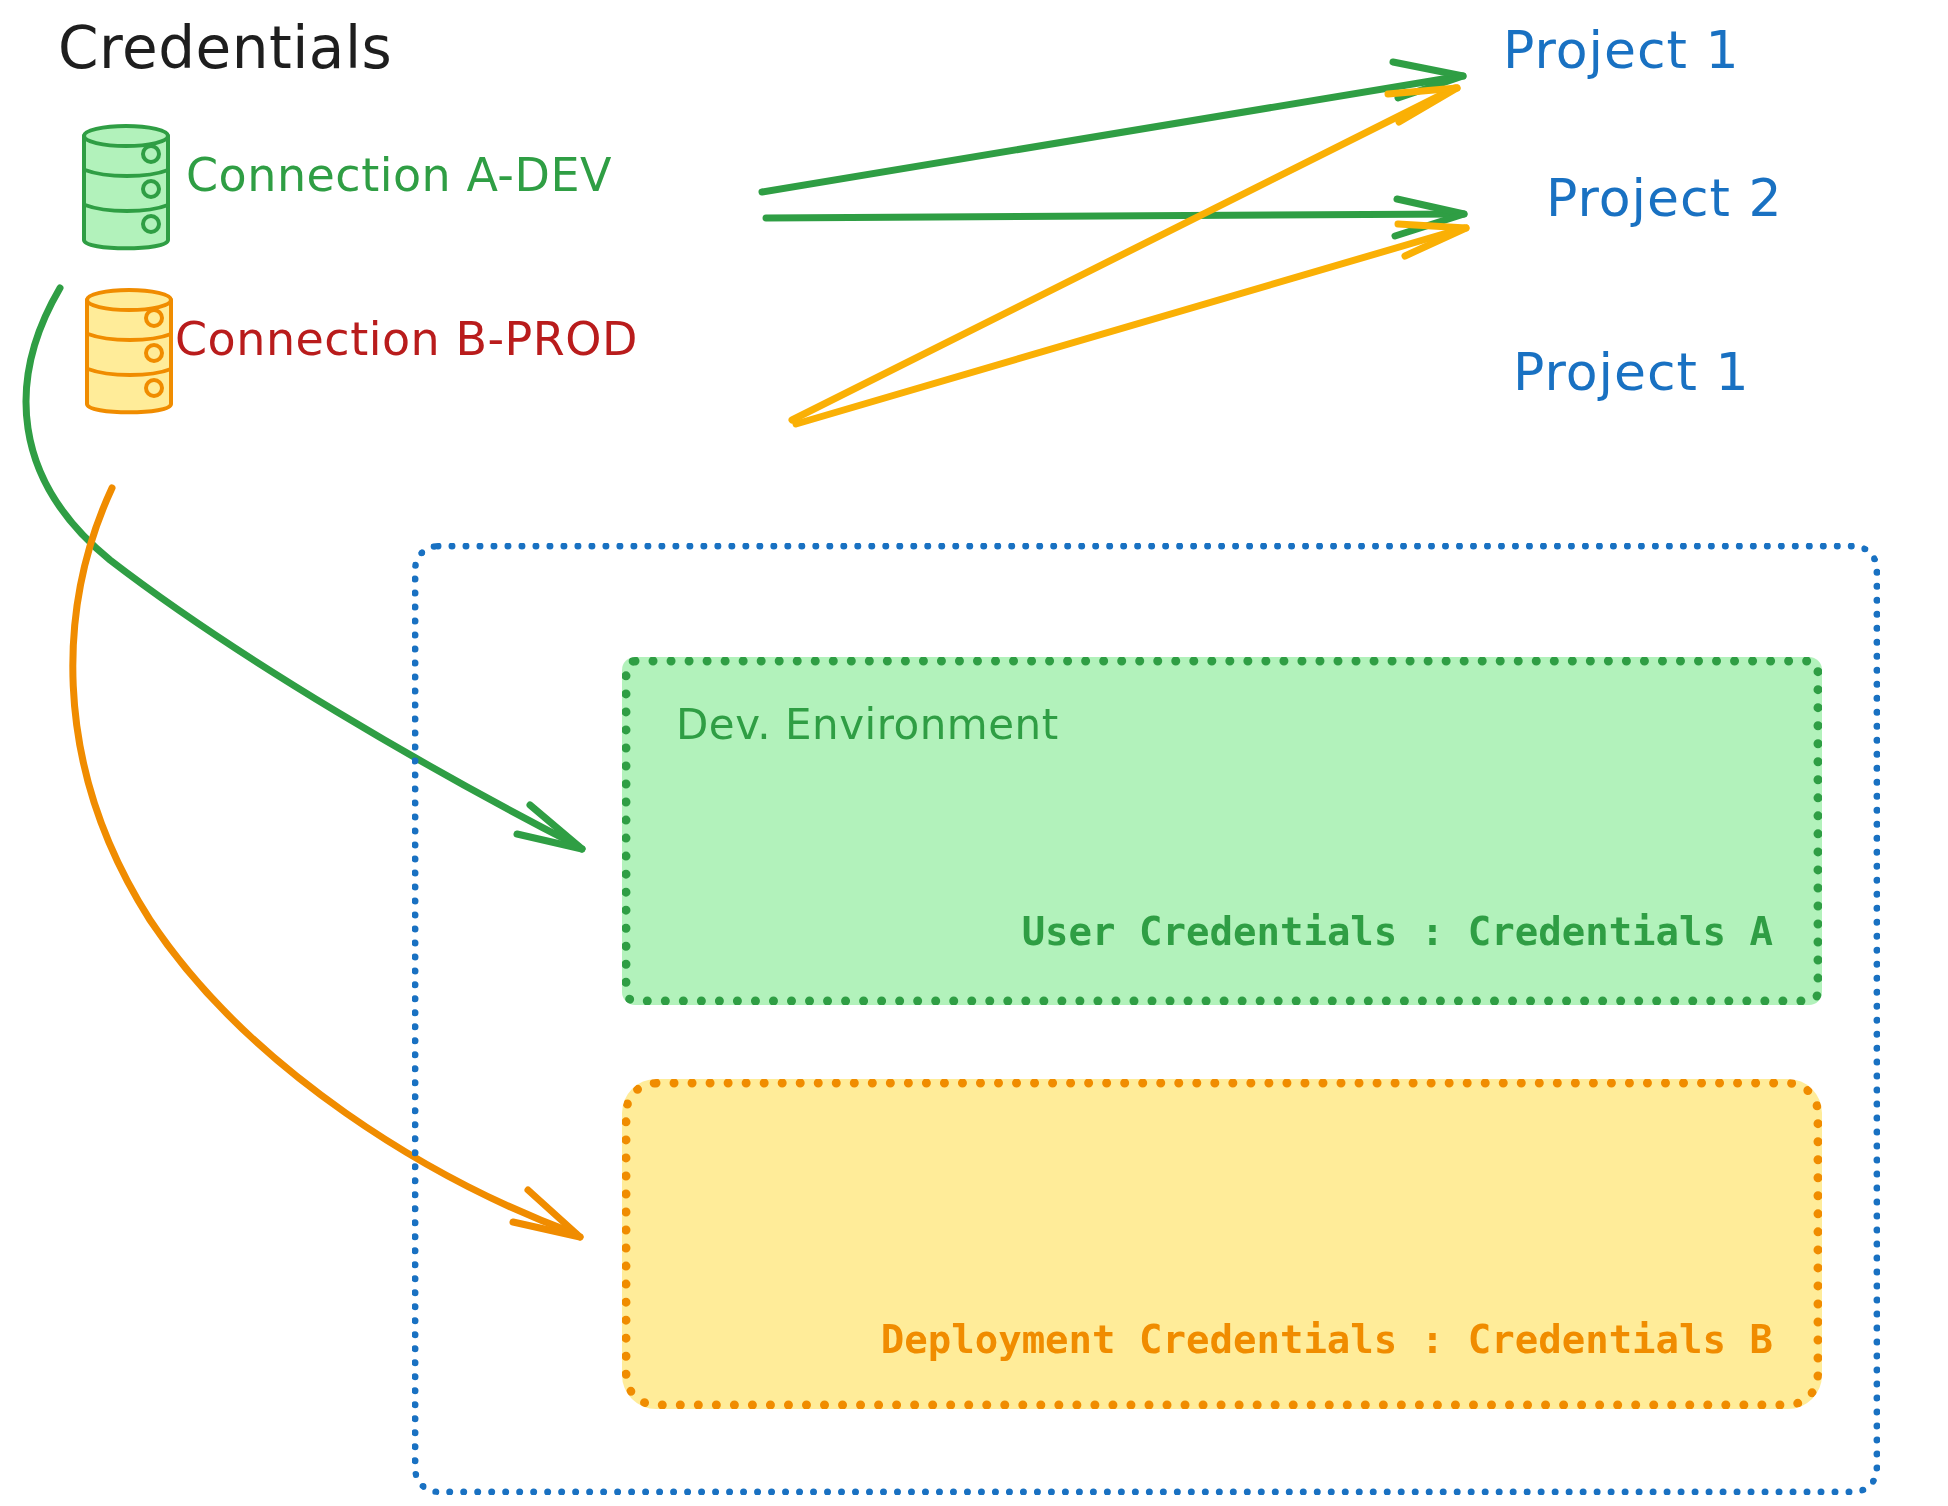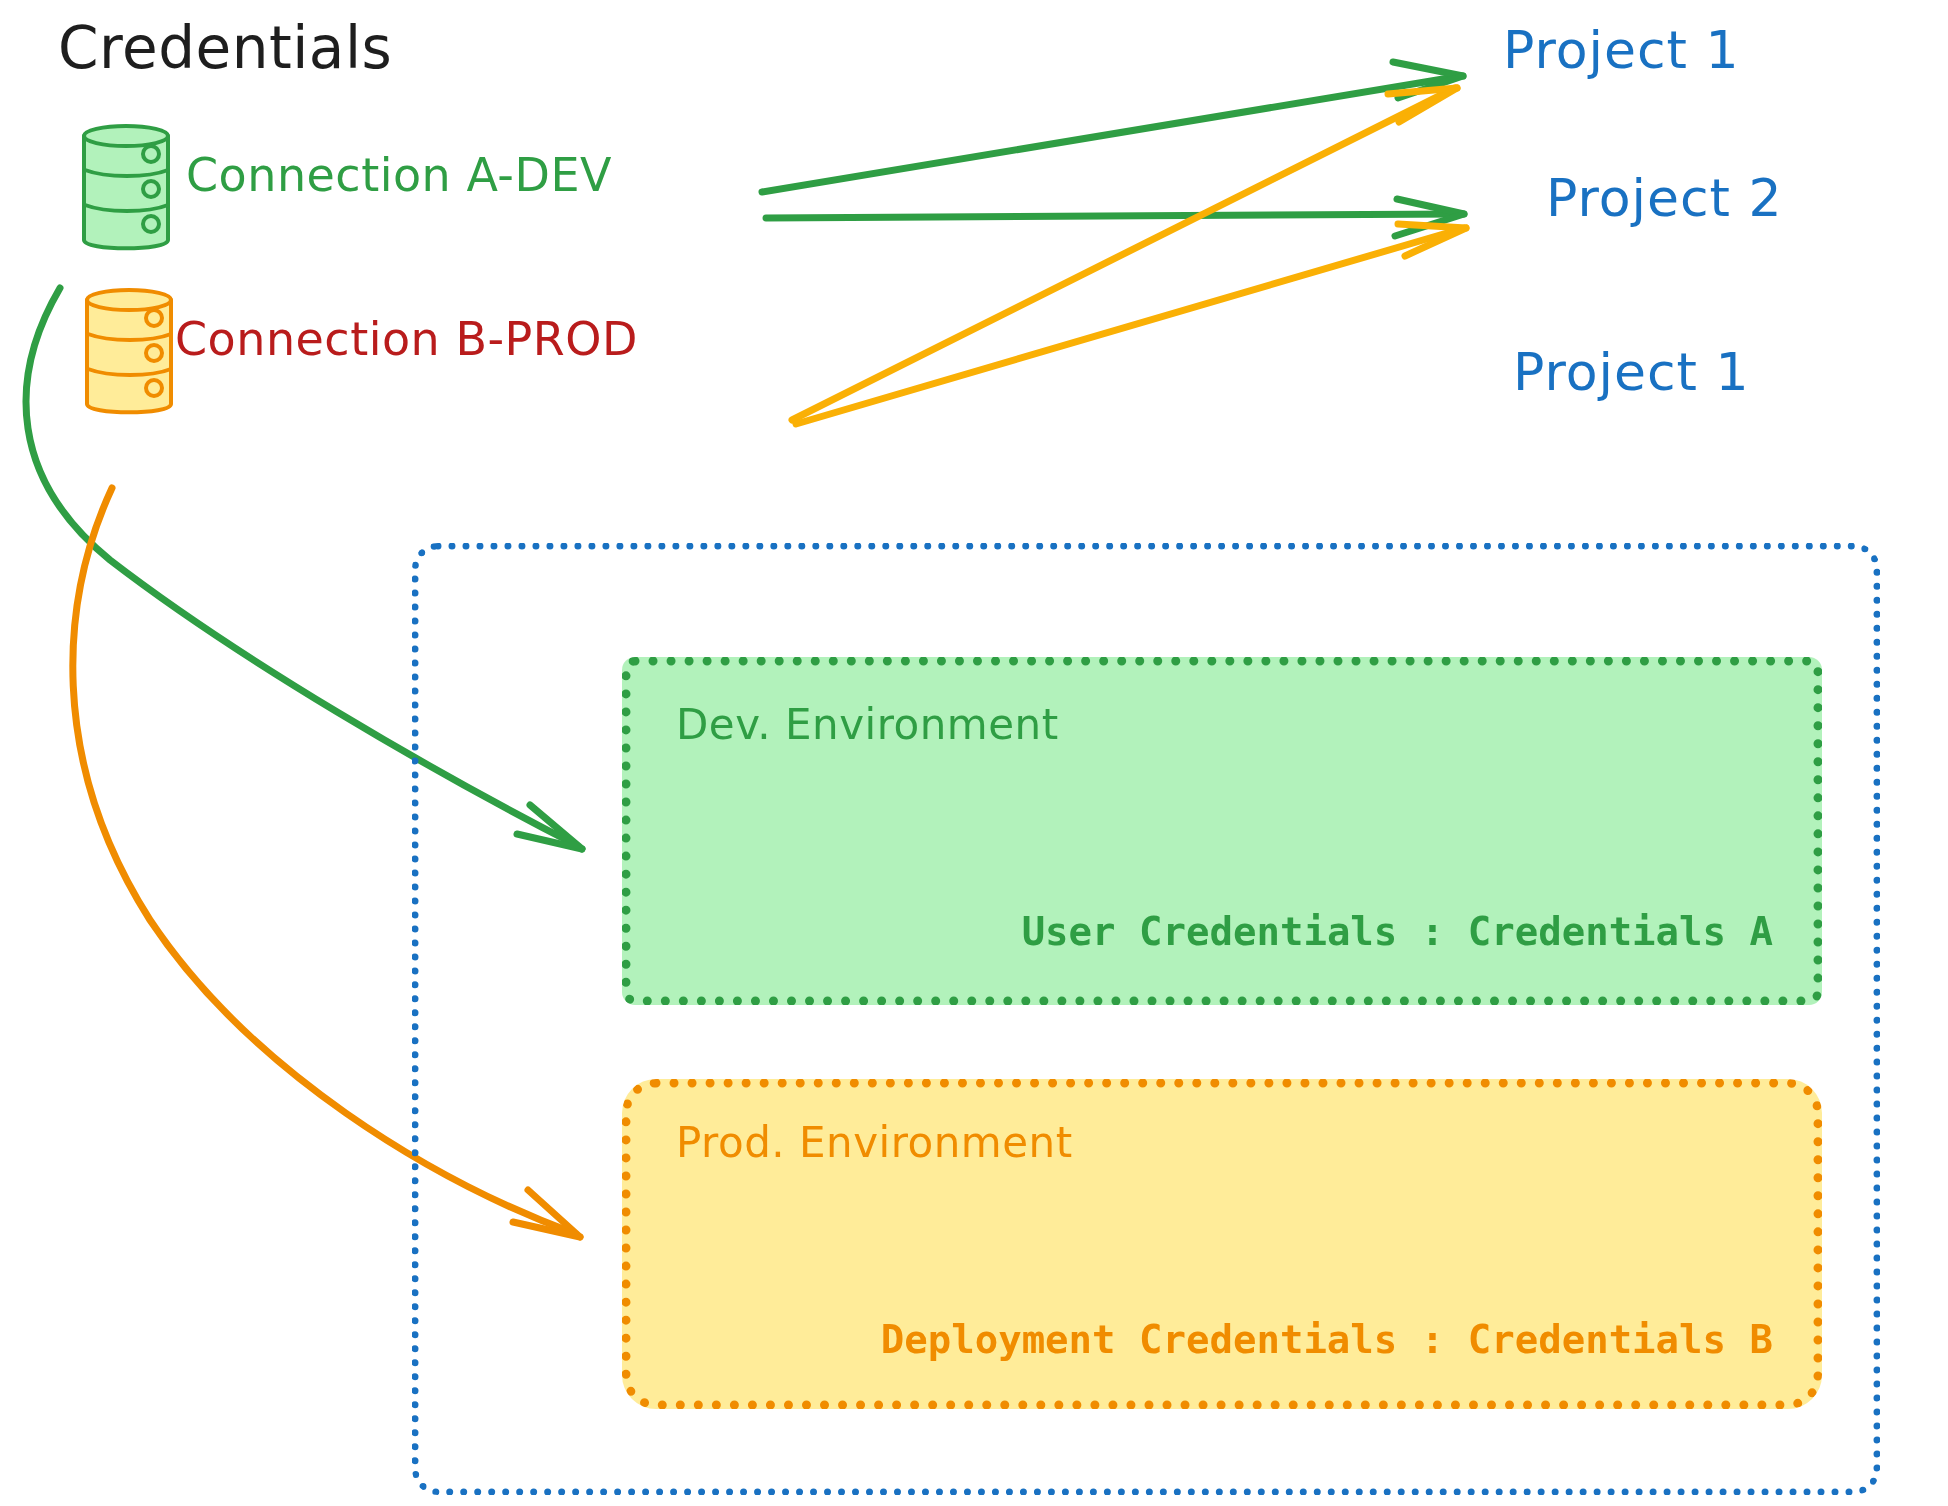--- a/index.html
+++ b/index.html
@@ -124,18 +124,17 @@
   <div class="lbl hand project-label" id="project-1">Project 1</div>
 
   <div id="project1-box">
 
     <div id="dev-box" style="left:203px;top:107px;position:absolute;">
       <div class="hand env-title" id="dev-title">Dev. Environment</div>
       <div class="cred-text" id="dev-cred">User Credentials : Credentials A</div>
     </div>
 
     <div id="prod-box" style="left:203px;top:529px;position:absolute;">
-      <div class="hand env-title" id="prod-title">Prod. Environment</div>
       <div class="cred-text" id="prod-cred">Deployment Credentials : Credentials B</div>
     </div>
   </div>
 
 </div>
 
 </body></html>

